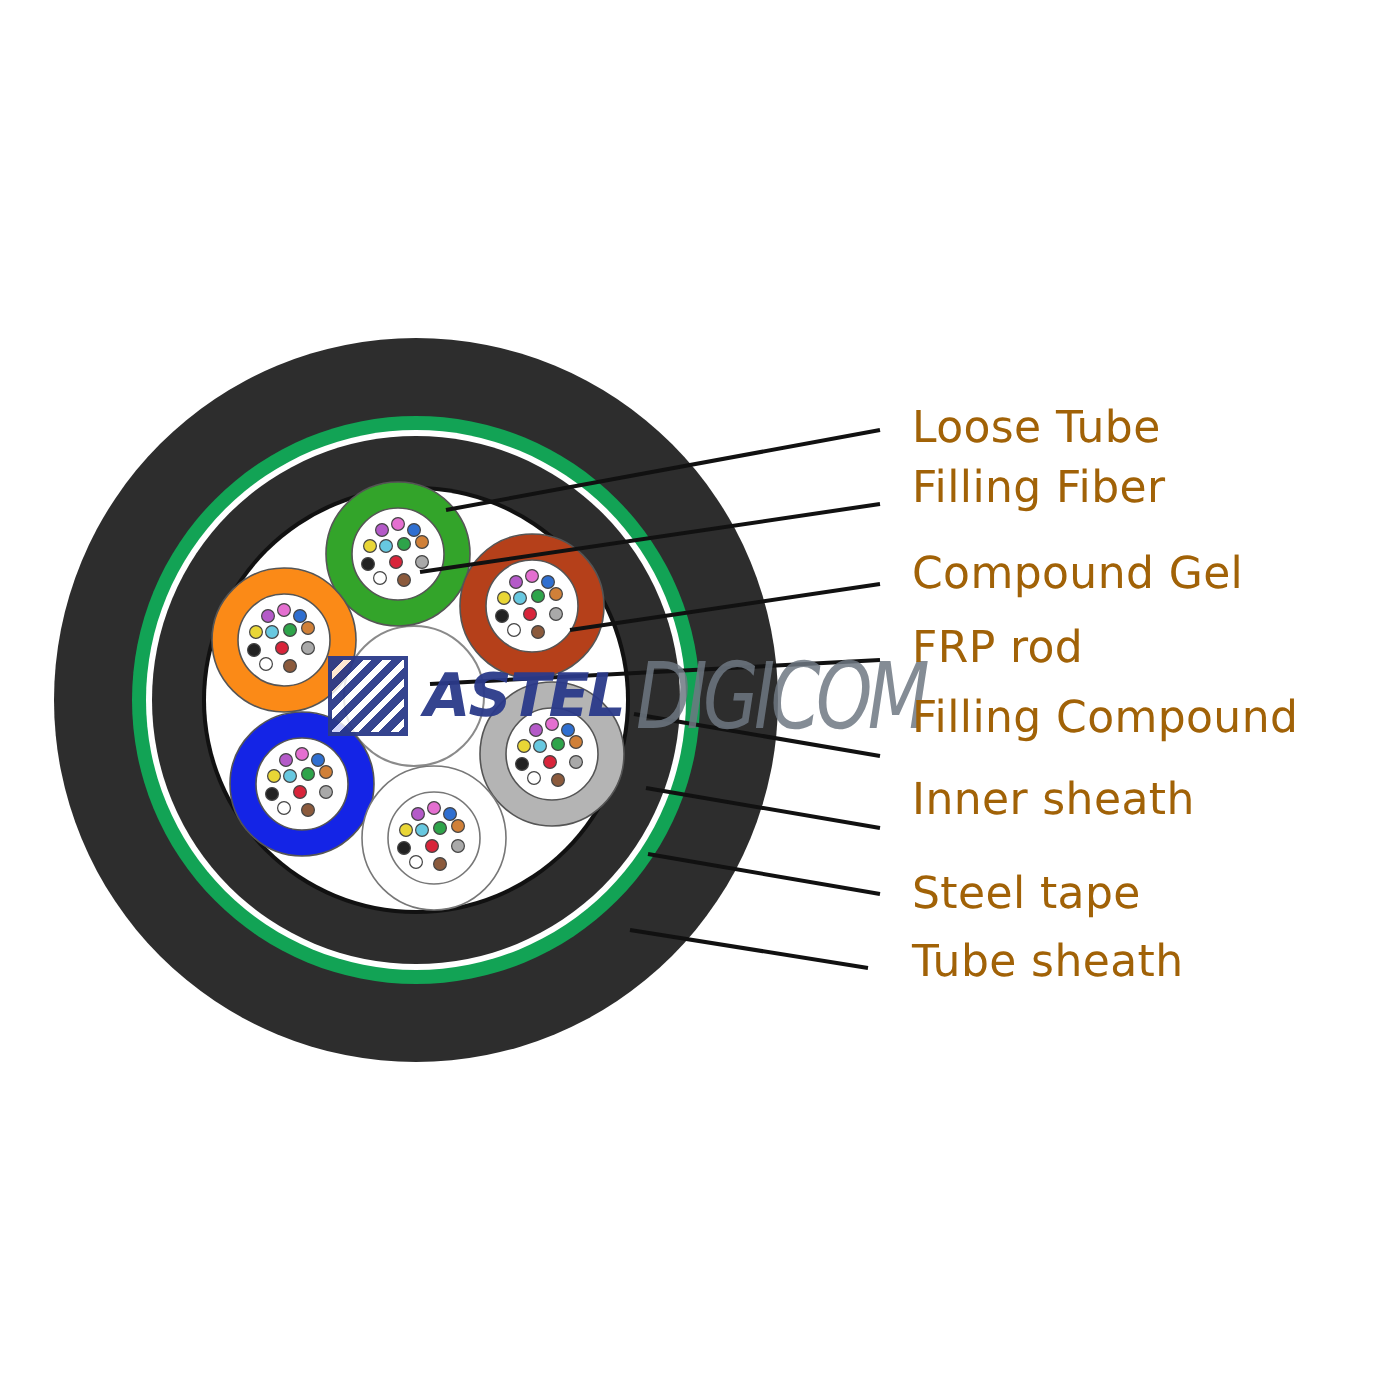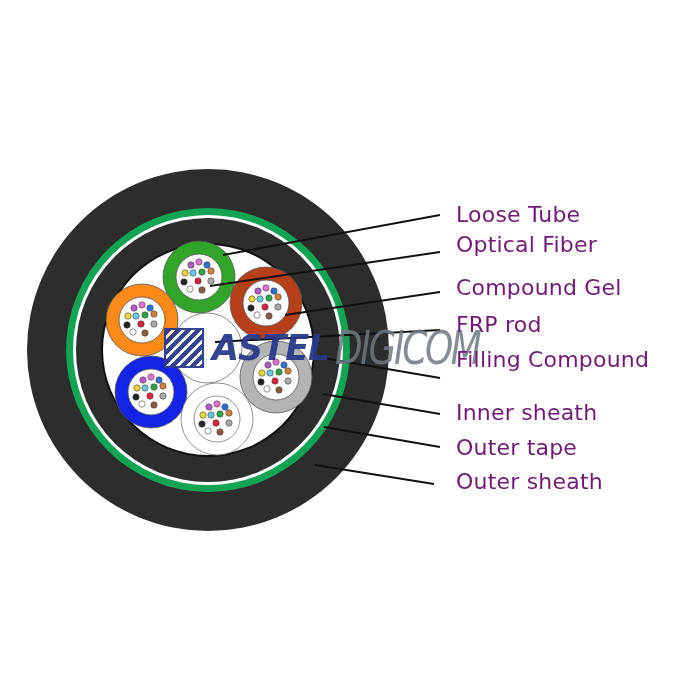--- a/index.html
+++ b/index.html
@@ -18,21 +18,21 @@
       position: absolute;
       left: 0;
       top: 0;
       width: 700px;
       height: 700px;
     }
     .label {
       position: absolute;
       left: 456px;
       font-size: 22px;
-      color: #701a75;
+      color: #a16207;
       white-space: nowrap;
       line-height: 1;
       letter-spacing: 0.2px;
     }
     .watermark {
       position: absolute;
       left: 164px;
       top: 322px;
       height: 52px;
       display: flex;
@@ -45,21 +45,21 @@
       border: 2px solid #2b3a8a;
       box-sizing: border-box;
       background: repeating-linear-gradient(135deg, #2b3a8a 0 4px, rgba(255,255,255,0.85) 4px 7px);
       opacity: 0.95;
       margin-right: 8px;
     }
     .wm-astel {
       font-family: "DejaVu Sans", sans-serif;
       font-weight: bold;
       font-style: italic;
-      font-size: 35px;
+      font-size: 30px;
       color: #2b3a8a;
       letter-spacing: -1px;
       opacity: 0.95;
     }
     .wm-digicom {
       font-family: "DejaVu Sans", sans-serif;
       font-style: italic;
       font-weight: normal;
       font-size: 46px;
       color: rgba(110,120,130,0.85);
@@ -199,19 +199,19 @@
   </g>
 </svg>
 
 <div class="watermark">
   <div class="wm-box"></div>
   <span class="wm-astel">ASTEL</span>
   <span class="wm-digicom">DIGICOM</span>
 </div>
 
 <div class="label" style="top:204px">Loose Tube</div>
-<div class="label" style="top:234px">Optical Fiber</div>
+<div class="label" style="top:234px">Filling Fiber</div>
 <div class="label" style="top:277px">Compound Gel</div>
 <div class="label" style="top:314px">FRP rod</div>
 <div class="label" style="top:349px">Filling Compound</div>
-<div class="label" style="top:402px">Inner sheath</div>
-<div class="label" style="top:437px">Outer tape</div>
-<div class="label" style="top:471px">Outer sheath</div>
+<div class="label" style="top:390px">Inner sheath</div>
+<div class="label" style="top:437px">Steel tape</div>
+<div class="label" style="top:471px">Tube sheath</div>
 
 </body></html>

